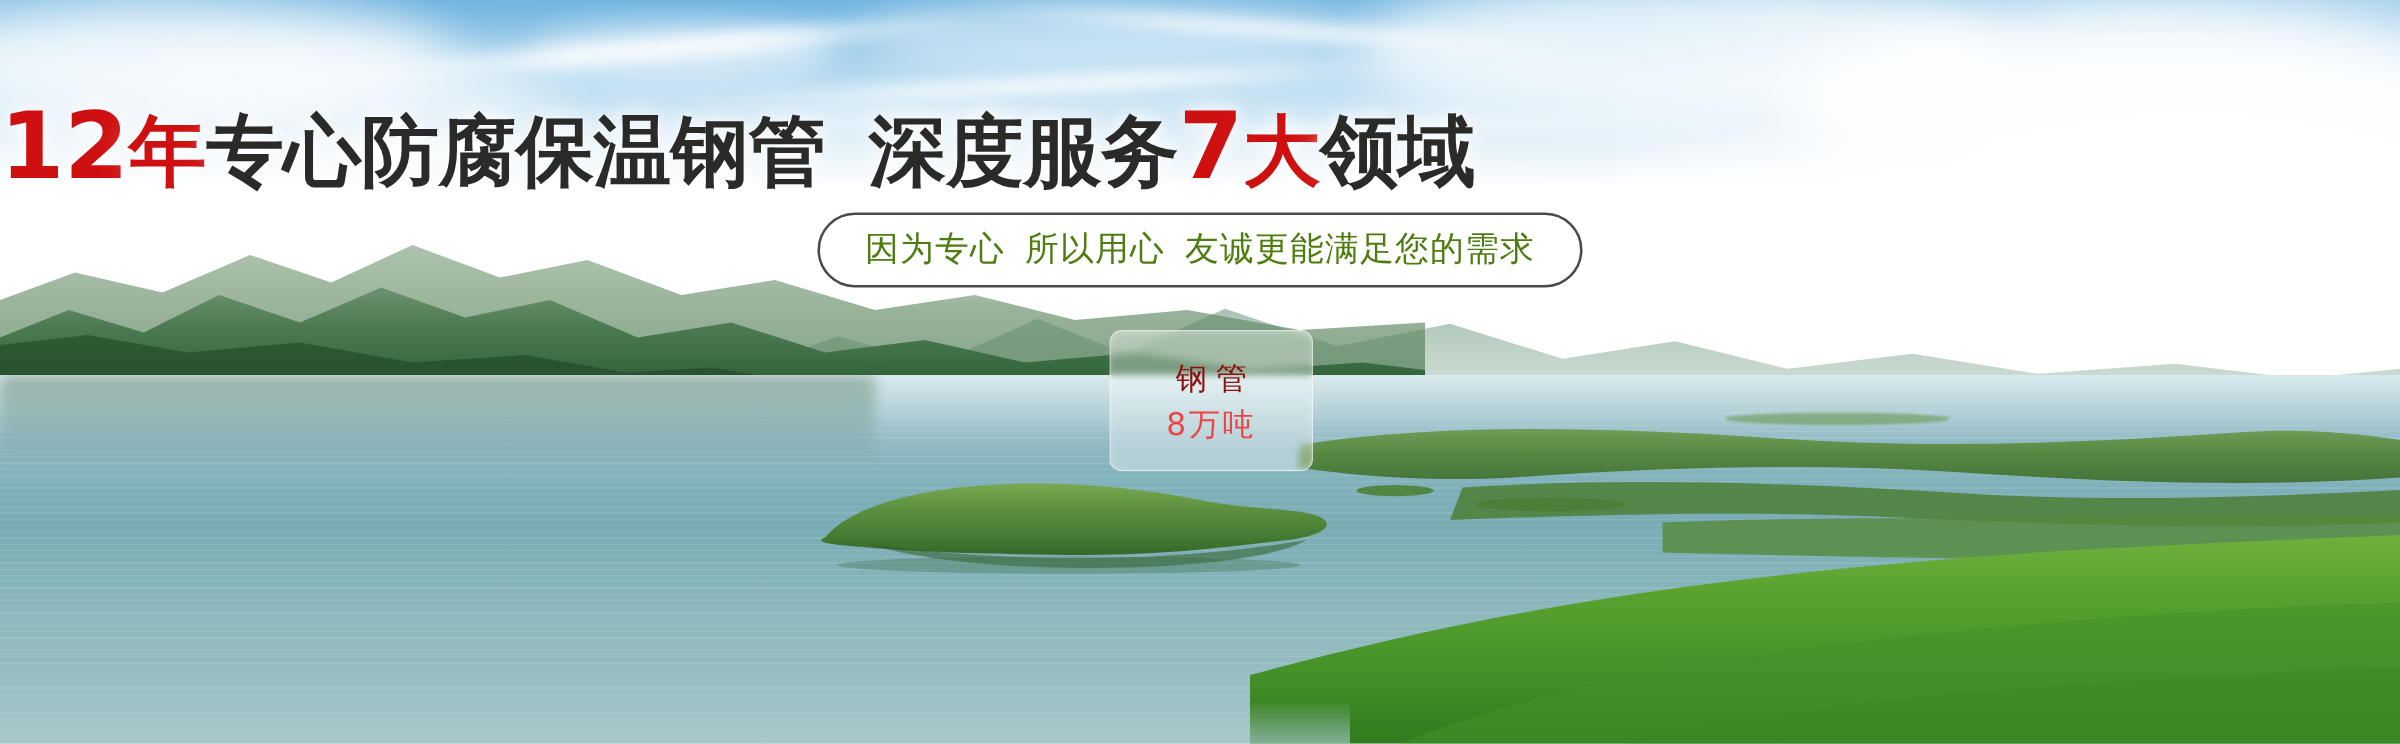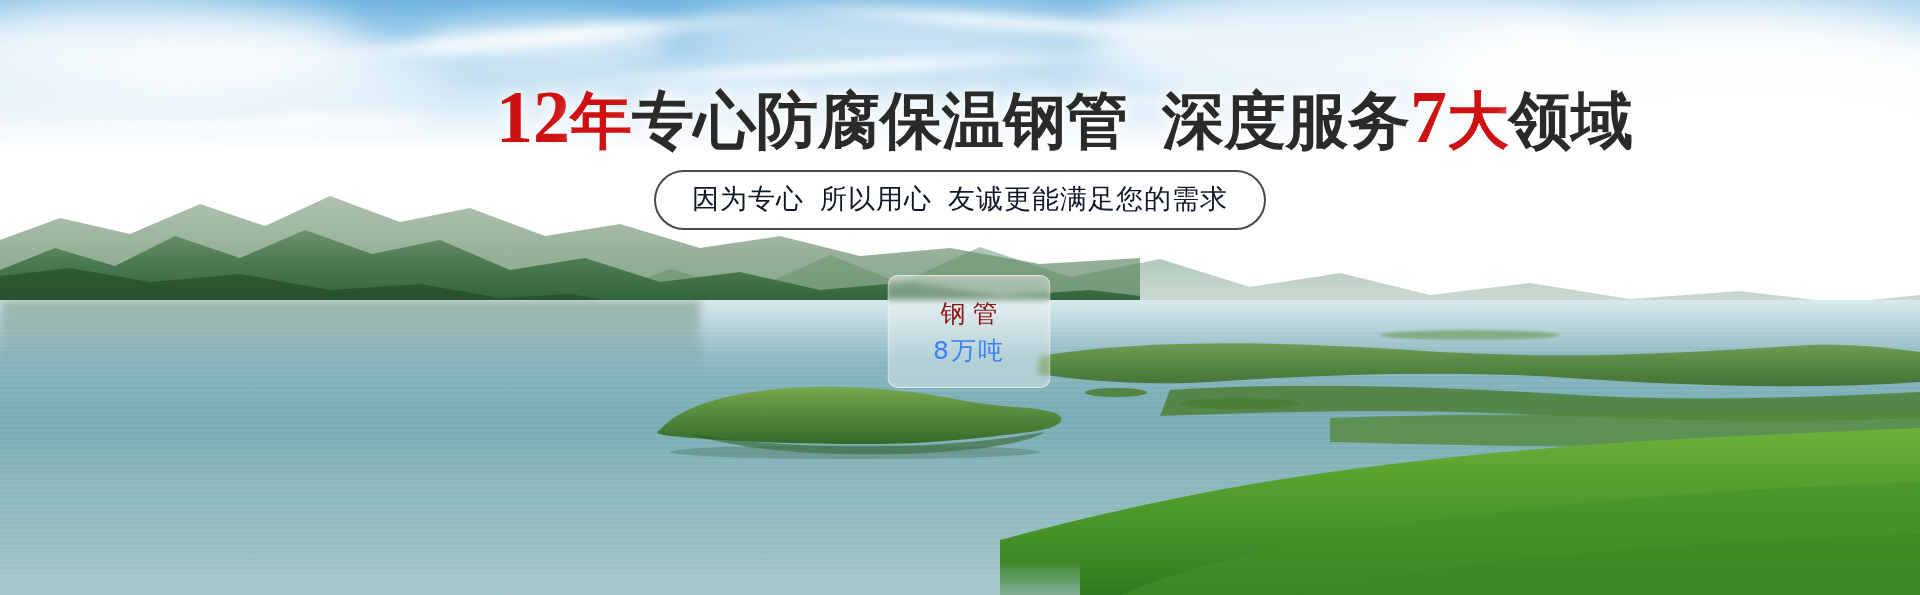--- a/index.html
+++ b/index.html
@@ -62,71 +62,70 @@
   .water-ripples {
     position:absolute; left:0; top:330px; width:1920px; height:265px;
     background:repeating-linear-gradient(to bottom,
         rgba(255,255,255,0.09) 0px, rgba(255,255,255,0.09) 1px,
         rgba(255,255,255,0.0) 1px, rgba(255,255,255,0.0) 5px);
   }
 
   
   .headline {
     position:absolute; left:0; top:80px; width:1633px;
-    text-align:right; white-space:nowrap;
+    text-align:left; white-space:nowrap;
     font-size:62px; font-weight:bold; line-height:1;
     letter-spacing:0px;
     color:#2a2a28;
     text-shadow:
        0 0 14px rgba(255,255,255,0.95),
        0 0 26px rgba(255,255,255,0.8),
        1px 1px 0 rgba(255,255,255,0.5);
-    font-family: Liberation Serif, serif;
   }
   .headline .num {
     color:#cf1010; font-size:74px;
     text-shadow:0 0 14px rgba(255,255,255,0.9), 0 0 24px rgba(255,255,255,0.7);
   }
   .headline .red { color:#cf1010; }
   .headline .gap { display:inline-block; width:34px; }
 
   .pill {
     position:absolute; left:50%; top:170px; transform:translateX(-50%);
     border:2px solid #4a4a48; border-radius:34px;
     padding:9px 36px 11px;
-    font-size:27px; color:#0f172a; font-weight:500;
+    font-size:27px; color:#4d7c0f; font-weight:500;
     letter-spacing:1px; white-space:nowrap;
     background:rgba(255,255,255,0.10);
     text-shadow:0 0 10px rgba(255,255,255,0.9), 0 0 18px rgba(255,255,255,0.6);
     box-shadow:0 0 14px rgba(255,255,255,0.45);
   }
   .pill .sep { display:inline-block; width:16px; }
 
   
   .cards {
-    position:absolute; left:50%; top:275px; transform:translateX(-50%);
+    position:absolute; left:50%; top:264px; transform:translateX(-50%);
     display:flex; gap:28px;padding-left:18px;
   }
   .card {
     width:163px; height:113px;
     border-radius:10px;
     background:rgba(255,255,255,0.34);
     border:1px solid rgba(255,255,255,0.55);
     backdrop-filter:blur(3px);
     display:flex; flex-direction:column;
     align-items:center; justify-content:center;
     gap:12px;
     box-shadow:0 1px 6px rgba(255,255,255,0.25) inset;
   }
   .card .label {
     font-size:25px; color:#8c1111; letter-spacing:7px;
     text-indent:7px; font-weight:500; line-height:1;
   }
   .card .value {
-    font-size:25px; color:#3b82f6; letter-spacing:2px;
+    font-size:25px; color:#ef4444; letter-spacing:2px;
     font-weight:500; line-height:1;
   }
   .card .value sup { font-size:15px; vertical-align:super; letter-spacing:0; }
 </style>
 </head>
 <body>
 
 <div class="stage">
 
   <div>

